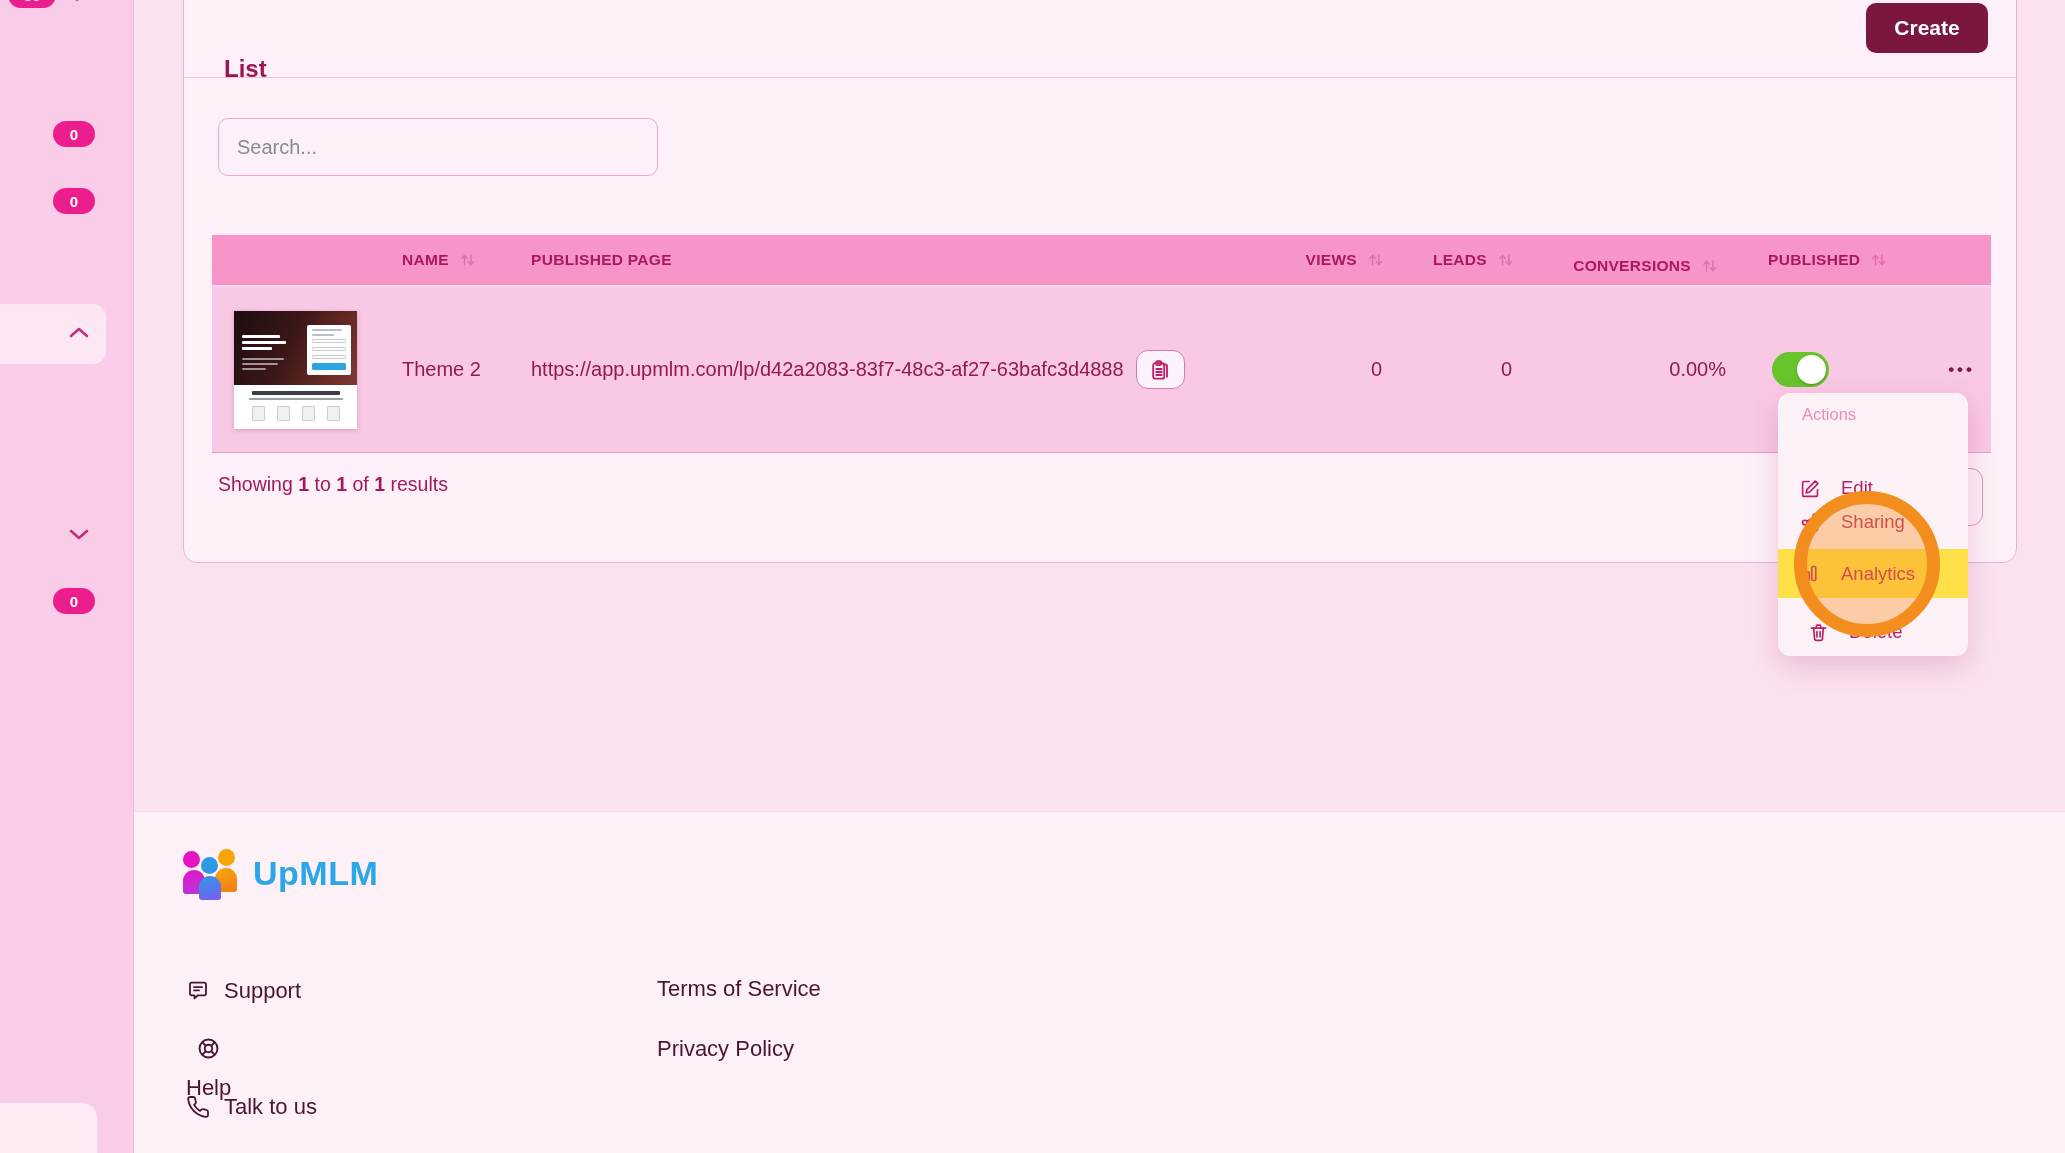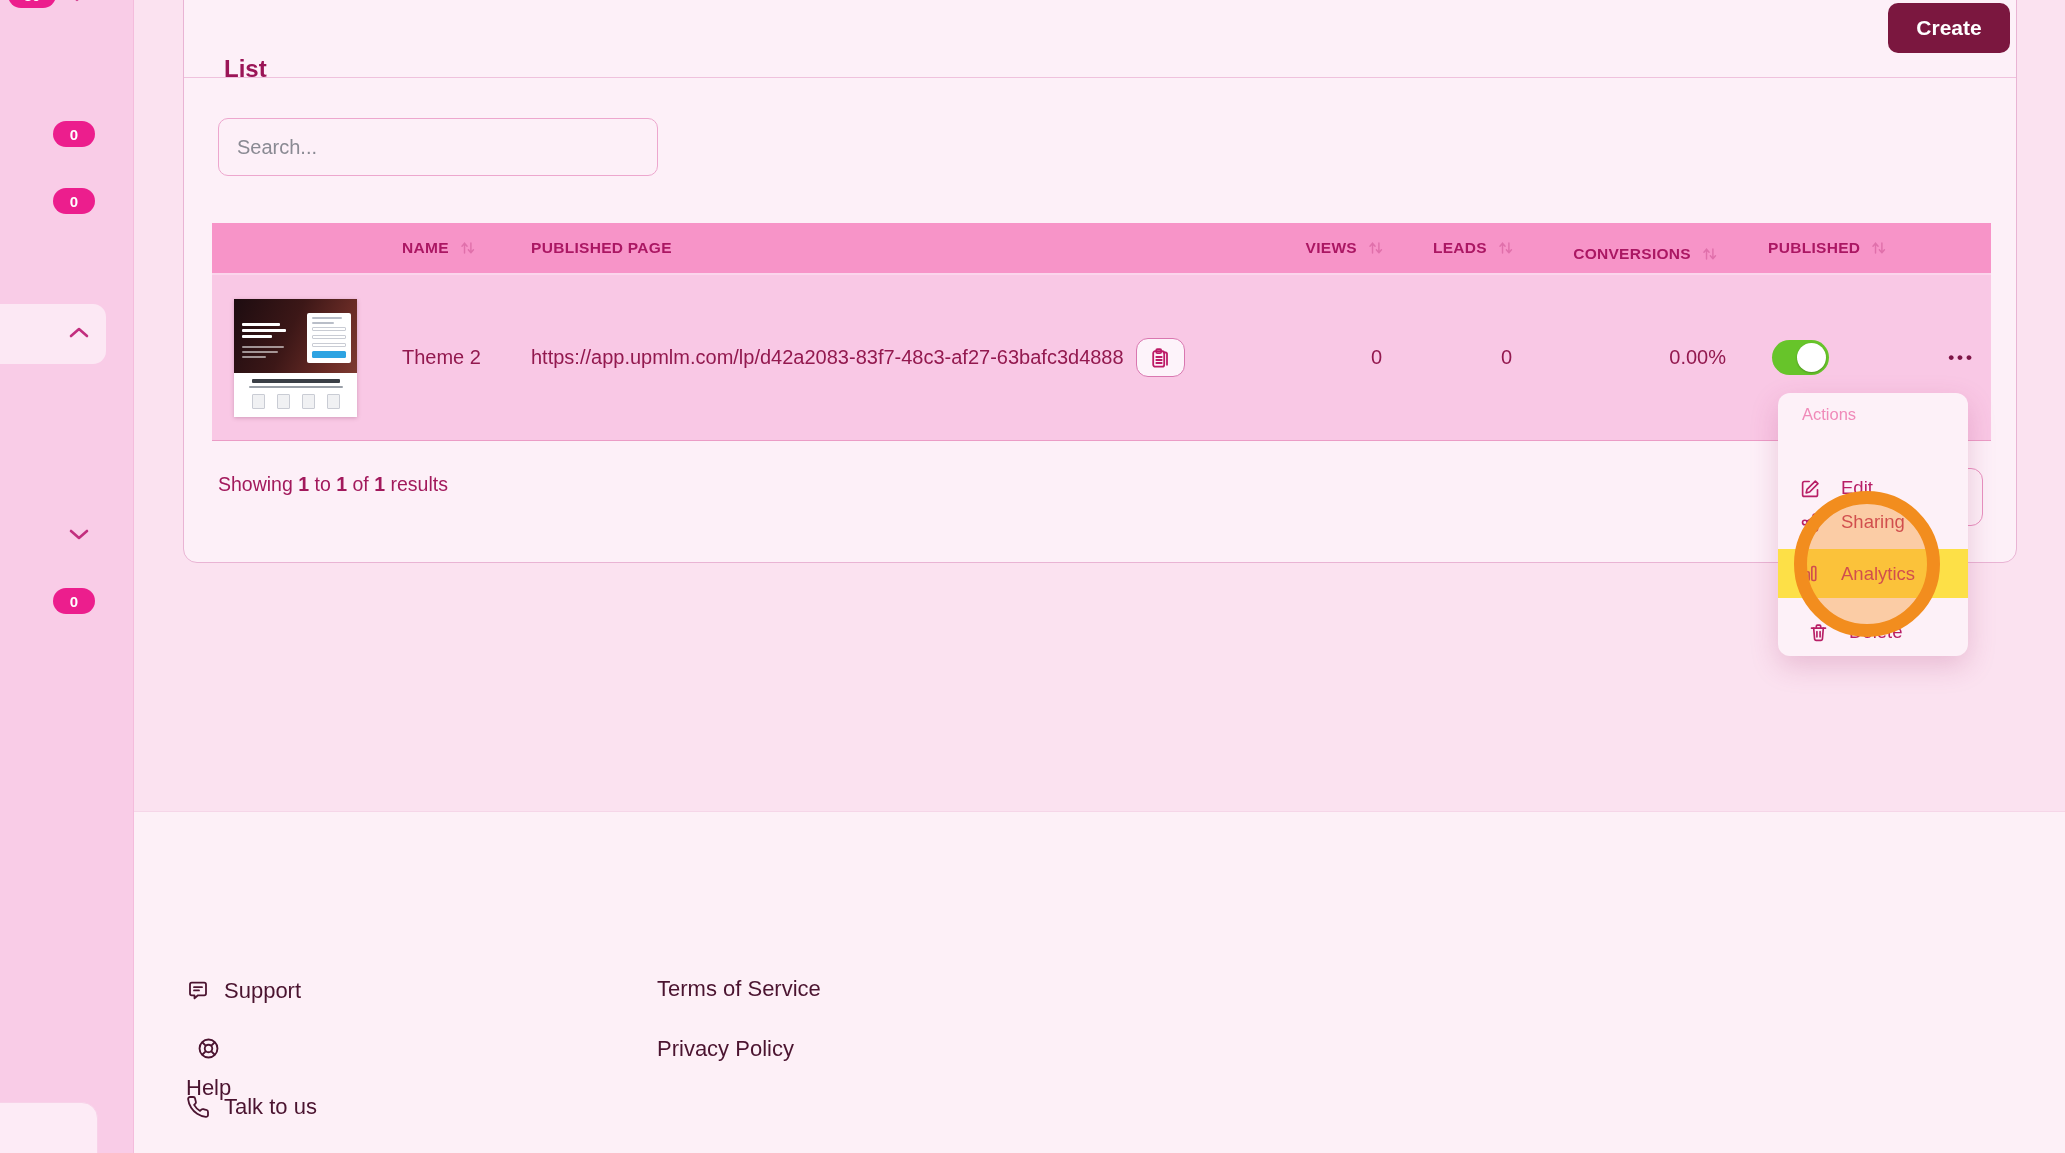--- a/index.html
+++ b/index.html
@@ -21,30 +21,30 @@
   .side-bottom-box { position:absolute; left:-16px; top:1102px; width:114px; height:70px;
                      background:#fdebf6; border:1px solid #f8d2e9; border-radius:16px; }
 
   
   .card { position:absolute; left:183px; top:-20px; width:1834px; height:583px;
           background:#fdf0f8; border:1px solid #e9b4d4; border-radius:14px; z-index:1; }
   .card-title { position:absolute; left:40px; top:33px; font-size:24px; font-weight:bold;
                 color:#9b1557;margin-top:41px; }
   .create-btn { position:absolute; left:1682px; top:22px; width:122px; height:50px;
                 background:#7b173f; color:#fff; border:none; border-radius:10px;
-                font-family:inherit; font-size:21px; font-weight:bold; cursor:pointer;margin-left:22px; }
+                font-family:inherit; font-size:21px; font-weight:bold; cursor:pointer; }
   .card-divider { position:absolute; left:0; top:96px; width:100%; height:0;
                   border-top:1px solid #efc2dd; }
   .search-input { position:absolute; left:34px; top:137px; width:440px; height:58px;
                   background:transparent; border:1.5px solid #eda7ce; border-radius:10px;
                   font-family:inherit; font-size:20px; color:#5b2a47; padding:0 18px; outline:none; }
   .search-input::placeholder { color:#8a8a93; }
 
   
-  .tbl { position:absolute; left:28px; top:242px; width:1779px; }
+  .tbl { position:absolute; left:28px; top:254px; width:1779px; }
   .tbl-head { display:flex; height:52px; background:#f794c8; border-bottom:2px solid #fbd6ec;
               align-items:center; }
   .tbl-row  { display:flex; height:166px; background:#f9c8e5; border-bottom:1.5px solid #eb9cc6;
               align-items:center; }
   .hc { display:flex; align-items:center; font-size:15.5px; font-weight:bold; color:#ab1763;
         letter-spacing:0.3px; gap:10px; }
   .rc { display:flex; align-items:center; font-size:20px; color:#93194f; }
   .c0 { width:170px; } .c1 { width:140px; padding-left:20px; }
   .c2 { width:742px; padding-left:9px; }
   .c3 { width:134px; justify-content:flex-end; }
@@ -335,20 +335,37 @@
           <path d="M10.2 11v6M13.8 11v6"></path>
         </g>
       </svg>
       <span>Delete</span>
     </div>
   </div>
 
   <div class="hl-circle"></div>
 
   <div class="footer">
+    <div class="logo">
+      <div class="logo-mark">
+        <div class="fig fig-pink" style="left:0; top:4px; z-index:1;">
+            <div class="head"></div>
+            <div class="bod"></div>
+          </div>
+        <div class="fig fig-orange" style="left:32px; top:2px; z-index:1;">
+            <div class="head"></div>
+            <div class="bod"></div>
+          </div>
+        <div class="fig fig-blue" style="left:16px; top:10px; z-index:2;">
+            <div class="head"></div>
+            <div class="bod"></div>
+          </div>
+      </div>
+      <span class="logo-text">UpMLM</span>
+    </div>
 
     <div class="flink" style="left:52px; top:166px;">
       <svg width="24" height="24" viewBox="0 0 24 24">
         <g fill="none" stroke="#4b1430" stroke-width="1.8" stroke-linecap="round" stroke-linejoin="round">
           <path d="M4 5.5A1.8 1.8 0 0 1 5.8 3.7h12.4A1.8 1.8 0 0 1 20 5.5v9a1.8 1.8 0 0 1-1.8 1.8H12l-3.5 3v-3H5.8A1.8 1.8 0 0 1 4 14.5z"></path>
           <path d="M8 8.2h8M8 11.4h5"></path>
         </g>
       </svg>
       <span>Support</span>
     </div>

